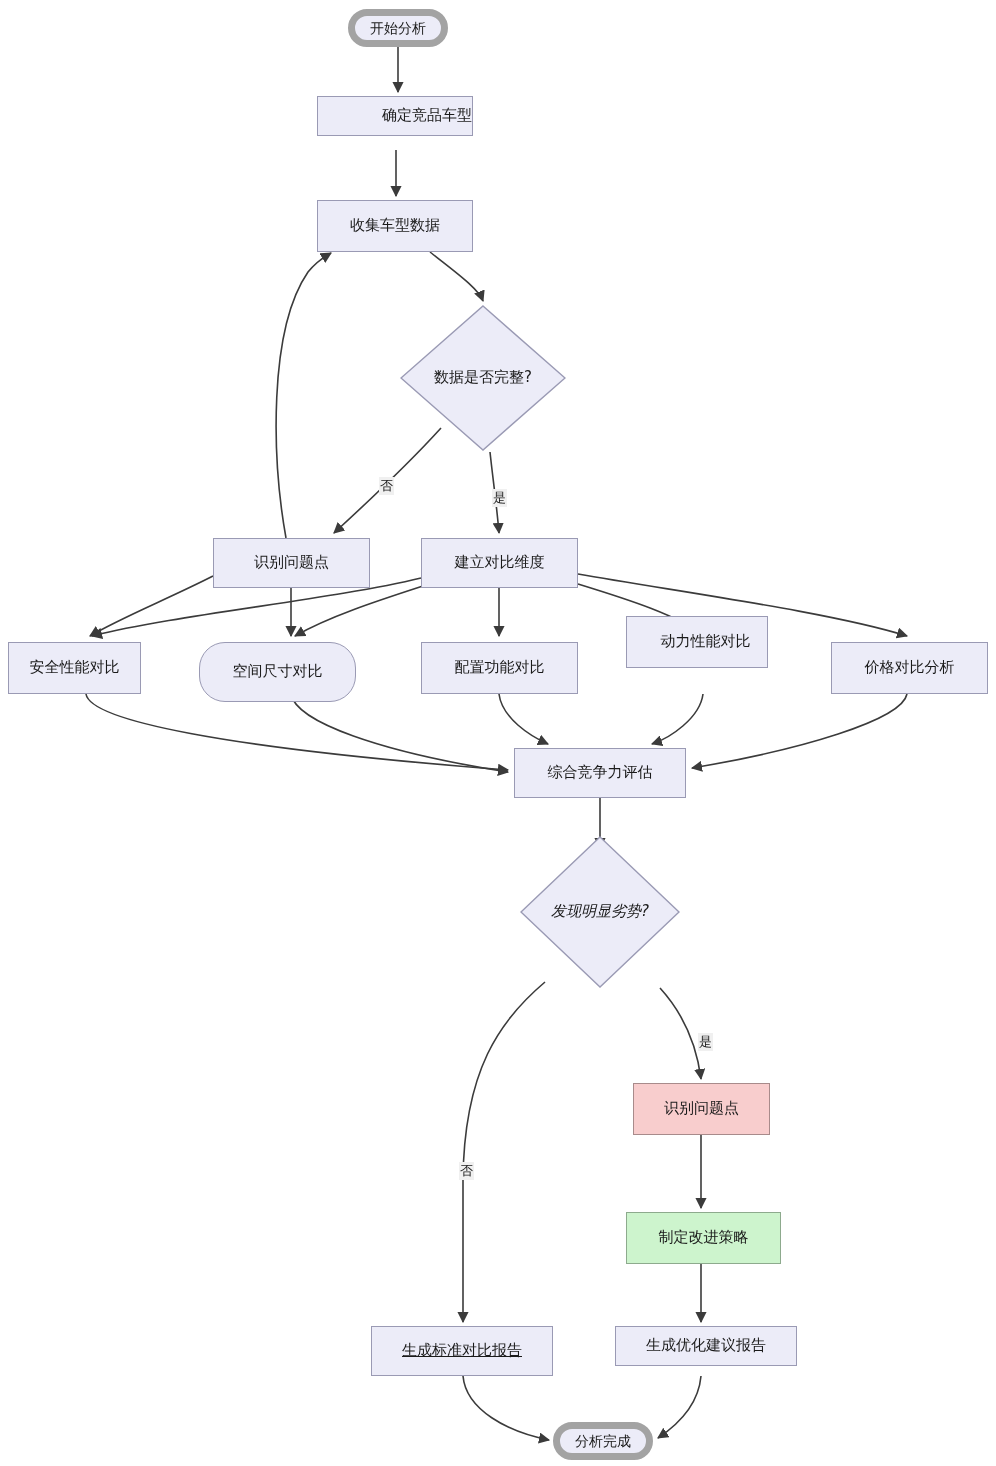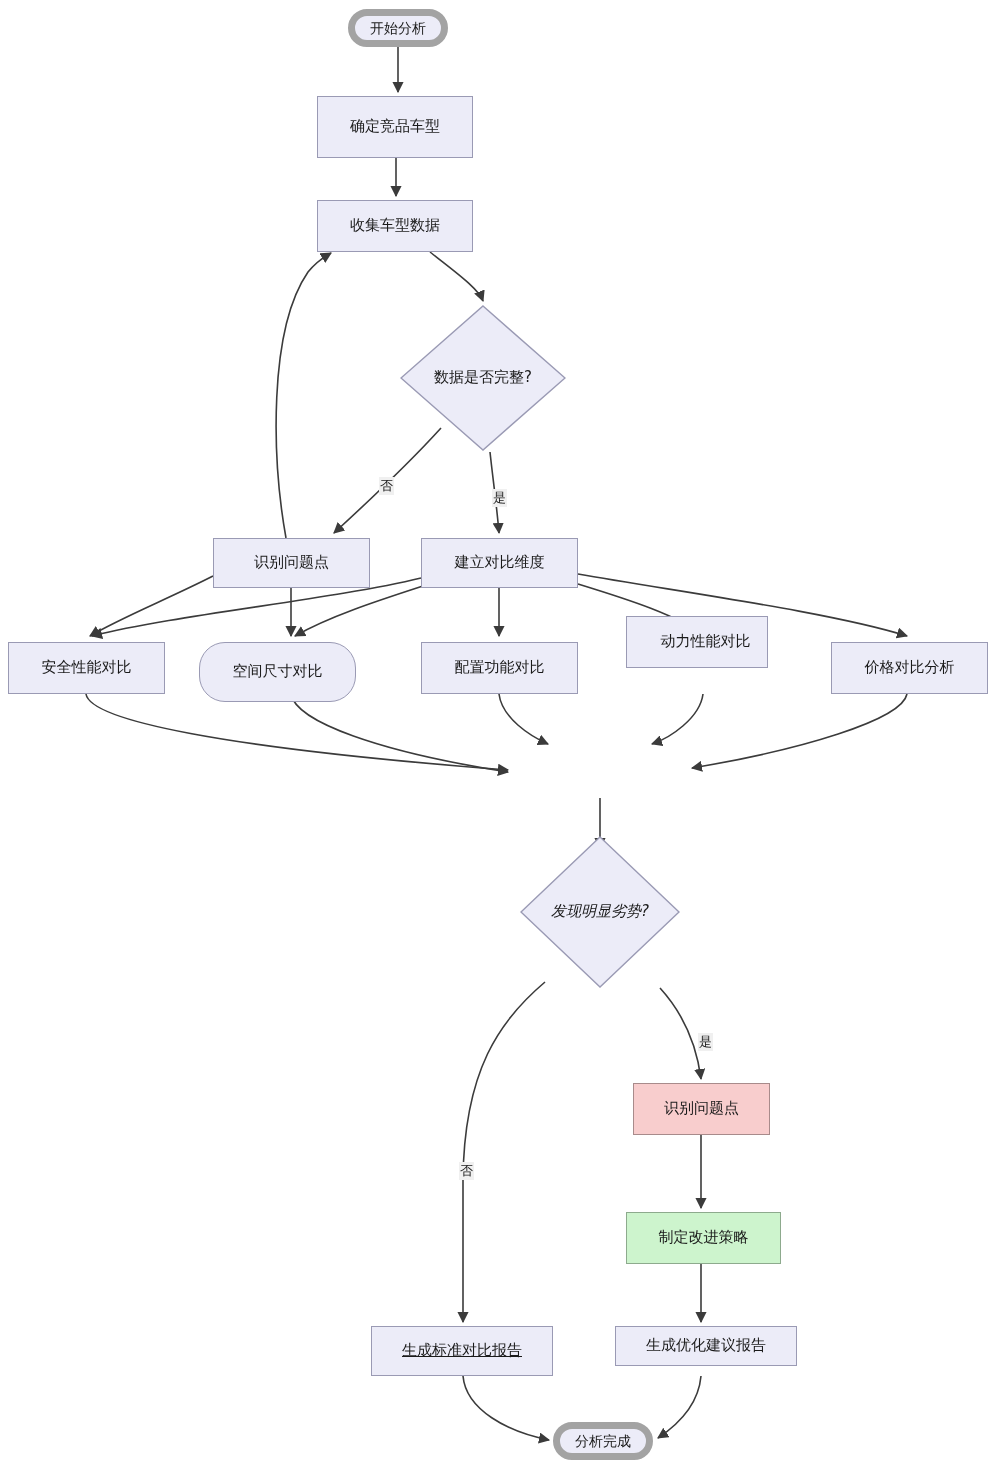--- a/index.html
+++ b/index.html
@@ -144,21 +144,21 @@
       <path d="M 463 1376 C 466 1410 508 1432 549 1440"></path>
 
       <path d="M 701 1376 C 698 1410 670 1430 658 1438"></path>
     </g>
   </svg>
 
   <div class="node node-terminal" style="left:348px; top:9px; width:100px; height:38px;">
     <span>开始分析</span>
   </div>
 
-  <div class="node node-process" style="left:317px; top:96px; width:156px; height:62px;">
+  <div class="node node-process" style="left:317px; top:96px; width:156px; height:40px;justify-content:flex-end;">
     <span>确定竞品车型</span>
   </div>
 
   <div class="node node-process" style="left:317px; top:200px; width:156px; height:52px;">
     <span>收集车型数据</span>
   </div>
 
   <div class="node node-decision" style="left:400px; top:305px; width:166px; height:146px;">
     <svg class="diamond-shape" viewBox="0 0 166 146" preserveAspectRatio="none">
       <polygon points="83,1 165,73 83,145 1,73" fill="#ececf8" stroke="#9a9ab4" stroke-width="1.4"></polygon>
@@ -167,40 +167,43 @@
   </div>
 
   <div class="node node-process" style="left:213px; top:538px; width:157px; height:50px;">
     <span>识别问题点</span>
   </div>
 
   <div class="node node-process" style="left:421px; top:538px; width:157px; height:50px;">
     <span>建立对比维度</span>
   </div>
 
-  <div class="node node-process" style="left:8px; top:642px; width:157px; height:52px;">
+  <div class="node node-process" style="left:8px; top:642px; width:133px; height:52px;">
     <span>安全性能对比</span>
   </div>
 
   <div class="node node-process" style="left:199px; top:642px; width:157px; height:60px;border-radius:26px;">
     <span>空间尺寸对比</span>
   </div>
 
   <div class="node node-process" style="left:421px; top:642px; width:157px; height:52px;">
     <span>配置功能对比</span>
   </div>
 
   <div class="node node-process" style="left:626px; top:616px; width:142px; height:52px;padding-left:17px;">
     <span>动力性能对比</span>
   </div>
 
   <div class="node node-process" style="left:831px; top:642px; width:157px; height:52px;">
     <span>价格对比分析</span>
   </div>
 
+  <div class="node node-process" style="left:514px; top:748px; width:172px; height:50px;">
+    <span>综合竞争力评估</span>
+  </div>
 
   <div class="node node-decision" style="left:520px; top:836px; width:160px; height:152px;font-style:italic;">
     <svg class="diamond-shape" viewBox="0 0 160 152" preserveAspectRatio="none">
       <polygon points="80,1 159,76 80,151 1,76" fill="#ececf8" stroke="#9a9ab4" stroke-width="1.4"></polygon>
     </svg>
     <span>发现明显劣势?</span>
   </div>
 
   <div class="node node-problem" style="left:633px; top:1083px; width:137px; height:52px;">
     <span>识别问题点</span>

